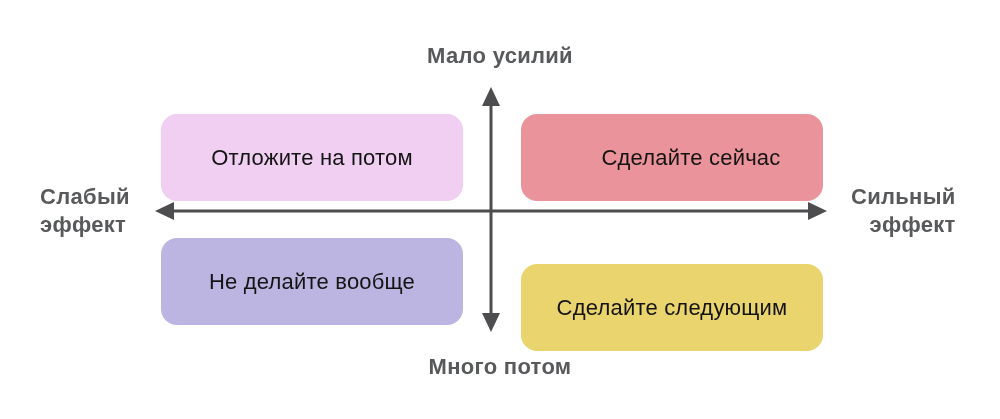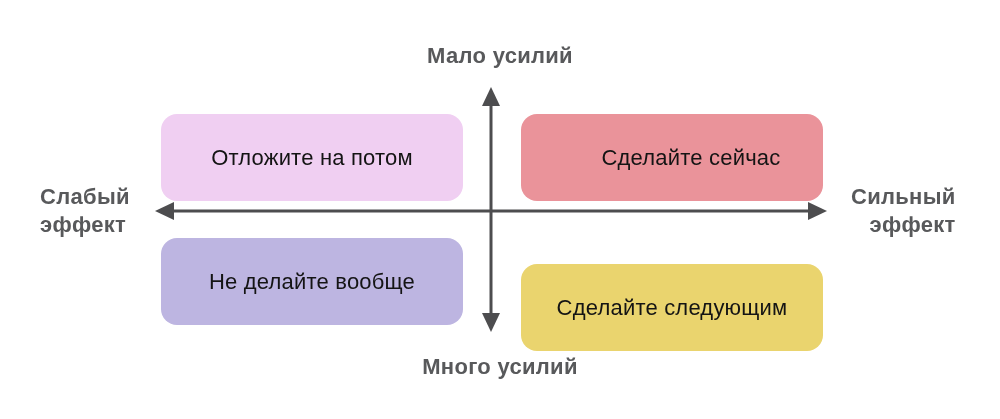--- a/index.html
+++ b/index.html
@@ -81,21 +81,21 @@
     <line x1="491" y1="100" x2="491" y2="319" stroke-width="3" style="stroke: rgb(77, 77, 79);"></line>
     <polygon points="491,87 482,106 500,106" style="fill: rgb(77, 77, 79);"></polygon>
     <polygon points="491,332 482,313 500,313" style="fill: rgb(77, 77, 79);"></polygon>
   </svg>
 
   <div class="axis-label top">
     <span>Мало усилий</span>
   </div>
 
   <div class="axis-label bottom">
-    <span>Много усилий</span>
+    <span>Много потом</span>
   </div>
 
   <div class="axis-label left">
     <div>Слабый</div>
     <div>эффект</div>
   </div>
 
   <div class="axis-label right">
     <div>Сильный</div>
     <div>эффект</div>

